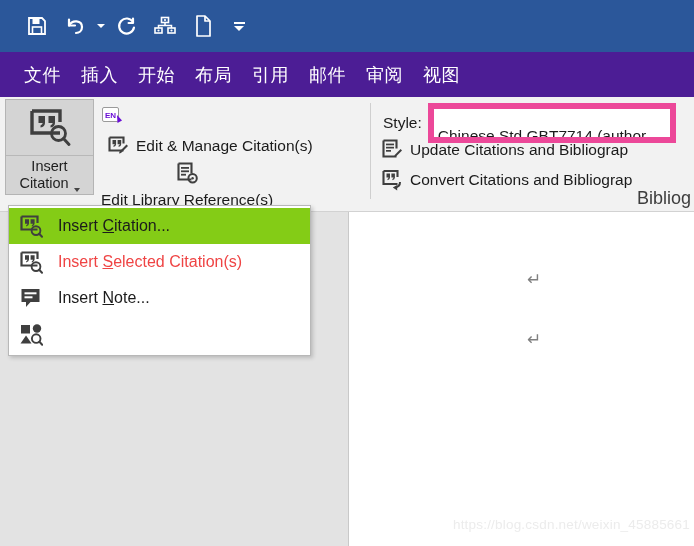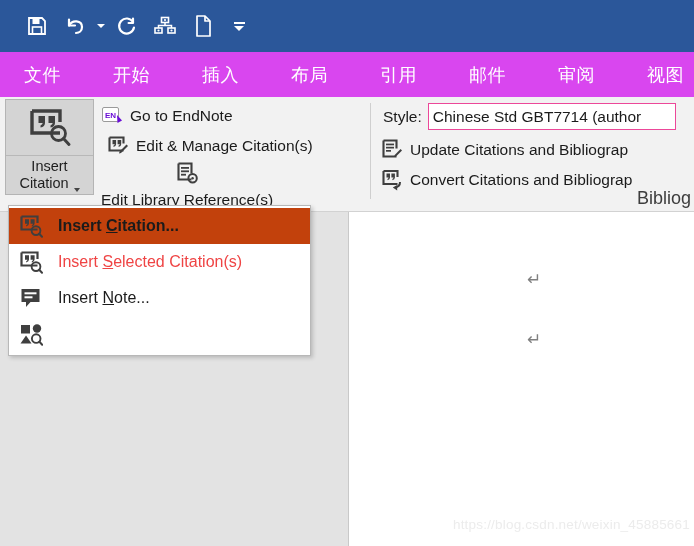--- a/index.html
+++ b/index.html
@@ -35,22 +35,22 @@
     border-top: 4px solid #ffffff;
   }
   .qat-more { width: 34px; height: 40px; display:flex; align-items:center; justify-content:center; }
   .qat-more .bar1 { width: 11px; height: 2px; background:#fff; margin-bottom:2px; }
   .qat-more .bar2 { width: 0;height:0;border-left:5px solid transparent;border-right:5px solid transparent;border-top:5px solid #fff;}
   .qat-more-inner { display:flex; flex-direction:column; align-items:center; }
 
   
   .tab-strip {
     position: absolute; left: 0; top: 52px; width: 694px; height: 45px;
-    background: #d946ef;
-    display: flex; align-items: center; justify-content: space-between;
+    background: #4c1d95;
+    display: flex; align-items: center;
   }
   .tab {
     color: #ffffff;
     font-size: 18px;
     letter-spacing: 0.5px;
     padding: 0 10px;
     line-height: 45px;
     white-space: nowrap;
     font-family: "DejaVu Sans", sans-serif;
   }
@@ -95,22 +95,22 @@
     color: #1b1b1b;
     white-space: nowrap;
   }
   .cmd-ico { width: 22px; height: 22px; flex: none; display:flex; align-items:flex-start; justify-content:center; }
 
   .style-row {
     position: absolute; display: flex; align-items: center; gap: 6px;
     font-size: 15.5px; color: #1b1b1b;
   }
   .style-box {
-    background: #ffffff; border: 1px solid #ec4899;
-    height: 27px; line-height: 25px; padding: 0 4px;
+    background: #ffffff; border: 6px solid #ec4899;
+    height: 27px; line-height: 25px; padding: 14px 4px;
     font-size: 15.5px; color: #1b1b1b; white-space: nowrap; overflow: hidden;
   }
   .group-label {
     position: absolute; font-size: 18px; color: #3d3d3d; white-space: nowrap;
   }
 
   
   .menu {
     position: absolute; left: 8px; top: 205px; width: 303px;
     background: #ffffff;
@@ -118,21 +118,21 @@
     box-shadow: 2px 2px 4px rgba(0,0,0,0.18);
     padding: 2px 0 3px 0;
     z-index: 40;
   }
   .menu-item {
     display: flex; align-items: center; gap: 14px;
     height: 36px; padding-left: 9px;
     font-size: 16px; color: #1b1b1b;
     white-space: nowrap;
   }
-  .menu-item.sel { background: #c2410c; font-weight: bold; }
+  .menu-item.sel { background: #84cc16; }
   .menu-item.dis { color: #ef4444; }
   .menu-ico { width: 26px; height: 26px; flex: none; display:flex; align-items:center; justify-content:center; }
   .mn u { text-decoration: underline; }
 
   
   .doc-area {
     position: absolute; left: 0; top: 212px; width: 694px; height: 334px;
     background: #e3e3e3;
   }
   .page {
@@ -204,22 +204,22 @@
     <div class="qat-more" title="Customize Quick Access Toolbar">
       <div class="qat-more-inner">
         <div class="bar1"></div>
         <div class="bar2"></div>
       </div>
     </div>
   </div>
 
   <div class="tab-strip">
     <div class="tab">文件</div>
+    <div class="tab">插入</div>
     <div class="tab">开始</div>
-    <div class="tab">插入</div>
     <div class="tab">布局</div>
     <div class="tab">引用</div>
     <div class="tab">邮件</div>
     <div class="tab">审阅</div>
     <div class="tab">视图</div>
   </div>
 
   <div class="ribbon">
 
     <div class="big-btn">
@@ -242,21 +242,20 @@
     </div>
 
     <div class="cmd" style="left:101px; top:4px;">
       <span class="cmd-ico">
         <svg width="22" height="22" viewBox="0 0 22 22">
           <rect x="1.5" y="2.5" width="16" height="14" rx="1.5" fill="#ffffff" stroke="#9a9a9a" stroke-width="1"></rect>
           <text x="9.5" y="12.8" font-size="8" font-family="Liberation Sans, sans-serif" font-weight="bold" fill="#6a0dd6" text-anchor="middle">EN</text>
           <path d="M16 10 L21 15.5 L16.5 18 Z" fill="#6a0dd6"></path>
         </svg>
       </span>
-      <span>Go to EndNote</span>
     </div>
 
     <div class="cmd" style="left:107px; top:34px;">
       <span class="cmd-ico">
         <svg width="22" height="22" viewBox="0 0 22 22">
           <path d="M2.5 2.5 h14 v6 M16.5 15.5 h-14 v-13" fill="none" stroke="#3f3f3f" stroke-width="2.1"></path>
           <path d="M5.5 5 h3.6 v4.2 q0 2 -2.6 2.7 v-1.3 q1.2 -0.5 1.2 -1.4 h-2.2 z" fill="#3f3f3f"></path>
           <path d="M10.6 5 h3.6 v4.2 q0 2 -2.6 2.7 v-1.3 q1.2 -0.5 1.2 -1.4 h-2.2 z" fill="#3f3f3f"></path>
           <path d="M19.5 9.5 L21 11 L14 18 L12 18.6 L12.6 16.6 Z" fill="#3f3f3f"></path>
         </svg>

